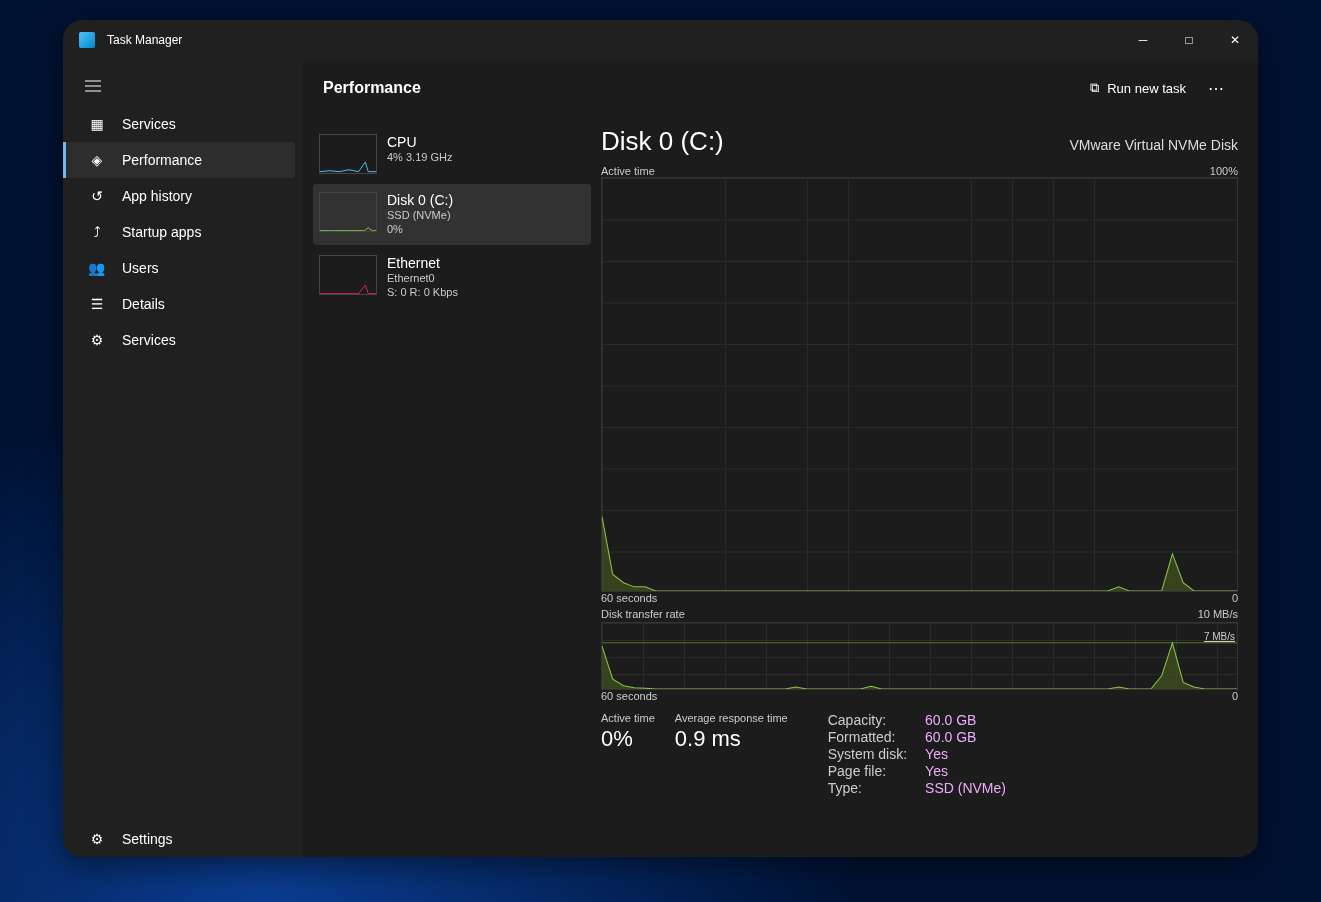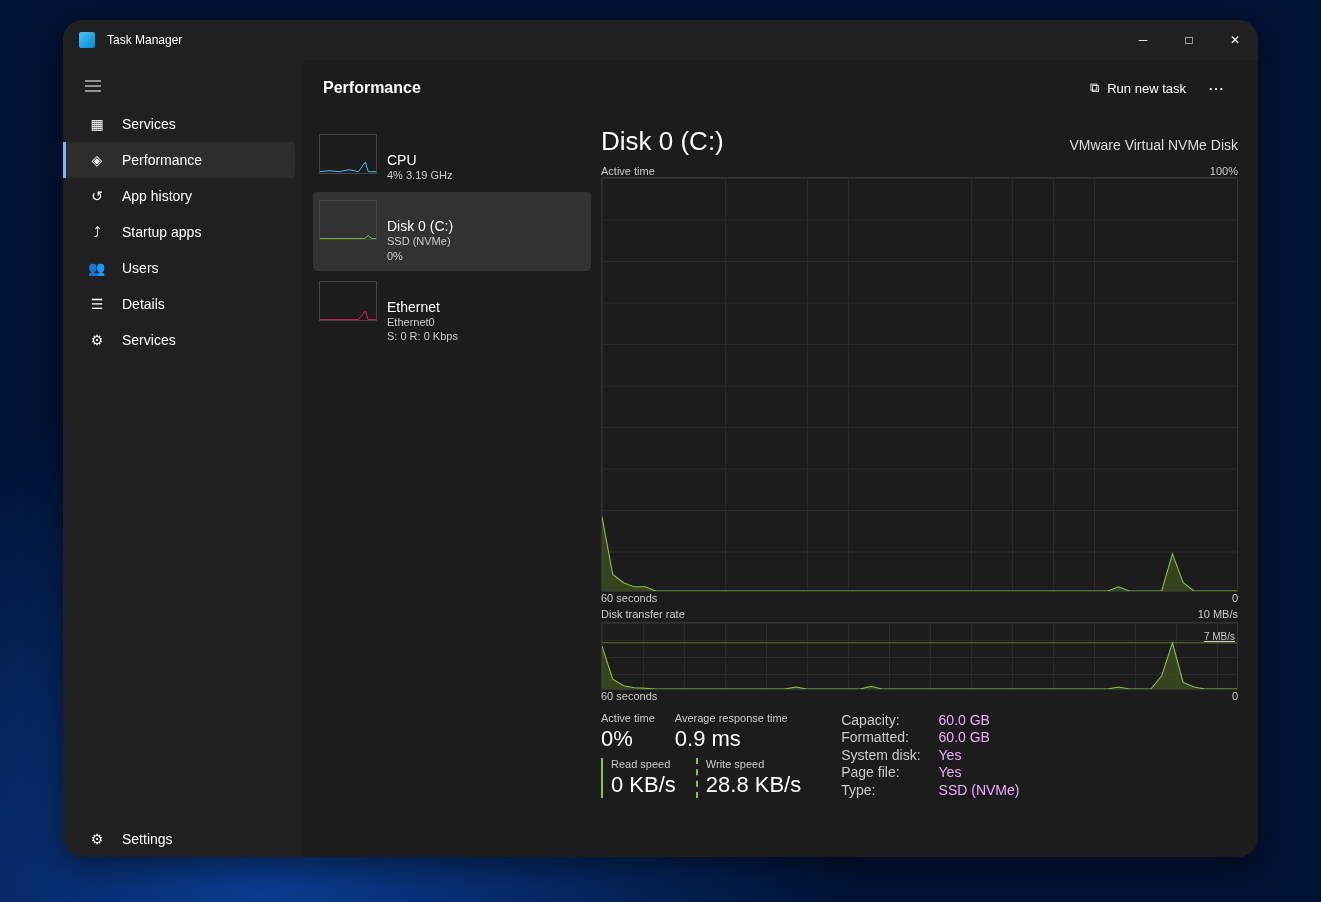--- a/index.html
+++ b/index.html
@@ -64,21 +64,21 @@
 }
 .content-header h1 { color:#fff; font-size:16px; font-weight:600; flex:1; }
 .run-task { display:flex; align-items:center; gap:8px; color:#fff; font-size:13px; padding:6px 10px; cursor:pointer; }
 .more-btn { color:#fff; padding:6px 12px; cursor:pointer; font-size:16px; letter-spacing:2px;}
 .content-body { flex:1; display:flex; padding: 10px 20px 10px 10px; gap:10px; overflow:hidden;}
 .perf-list { width: 278px; display:flex; flex-direction:column; gap:2px; }
 .perf-item { display:flex; gap:10px; padding:8px 6px; cursor:pointer; border-radius:4px;}
 .perf-item.selected { background:#323232; }
 .mini-graph { width:58px; height:40px; border:1px solid #444; position:relative; overflow:hidden; }
 .mini-graph.mem { background:#1a2340; border-color:#3b5a9a;}
-.perf-text { display:flex; flex-direction:column;margin-top:18px; }
+.perf-text { display:flex; flex-direction:column; }
 .perf-title { color:#fff; font-size:14px; }
 .perf-sub { color:#ccc; font-size:11px; line-height:1.3; }
 .detail { flex:1; display:flex; flex-direction:column; color:#fff; }
 .detail-header { display:flex; justify-content:space-between; align-items:baseline; }
 .detail-header h2 { font-size:26px; font-weight:400; }
 .detail-header span { font-size:14px; color:#ddd; }
 .chart-block { margin-top:8px; }
 .chart-labels { display:flex; justify-content:space-between; font-size:11px; color:#ccc; }
 .chart {
   border:1px solid #333; position:relative; overflow:hidden;
@@ -250,30 +250,20 @@
               <div style="display:flex; gap:20px;">
                 <div class="stat-col">
                   <span class="stat-label">Active time</span>
                   <span class="stat-big">0%</span>
                 </div>
                 <div class="stat-col">
                   <span class="stat-label">Average response time</span>
                   <span class="stat-big">0.9 ms</span>
                 </div>
               </div>
-              <div class="speed-row">
-                <div class="speed-item stat-col">
-                  <span class="stat-label">Read speed</span>
-                  <span class="stat-big">0 KB/s</span>
-                </div>
-                <div class="speed-item dashed stat-col">
-                  <span class="stat-label">Write speed</span>
-                  <span class="stat-big">28.8 KB/s</span>
-                </div>
-              </div>
             </div>
             <div class="kv-table">
               <span class="k">Capacity:</span>
                 <span class="v">60.0 GB</span>
               <span class="k">Formatted:</span>
                 <span class="v">60.0 GB</span>
               <span class="k">System disk:</span>
                 <span class="v">Yes</span>
               <span class="k">Page file:</span>
                 <span class="v">Yes</span>

